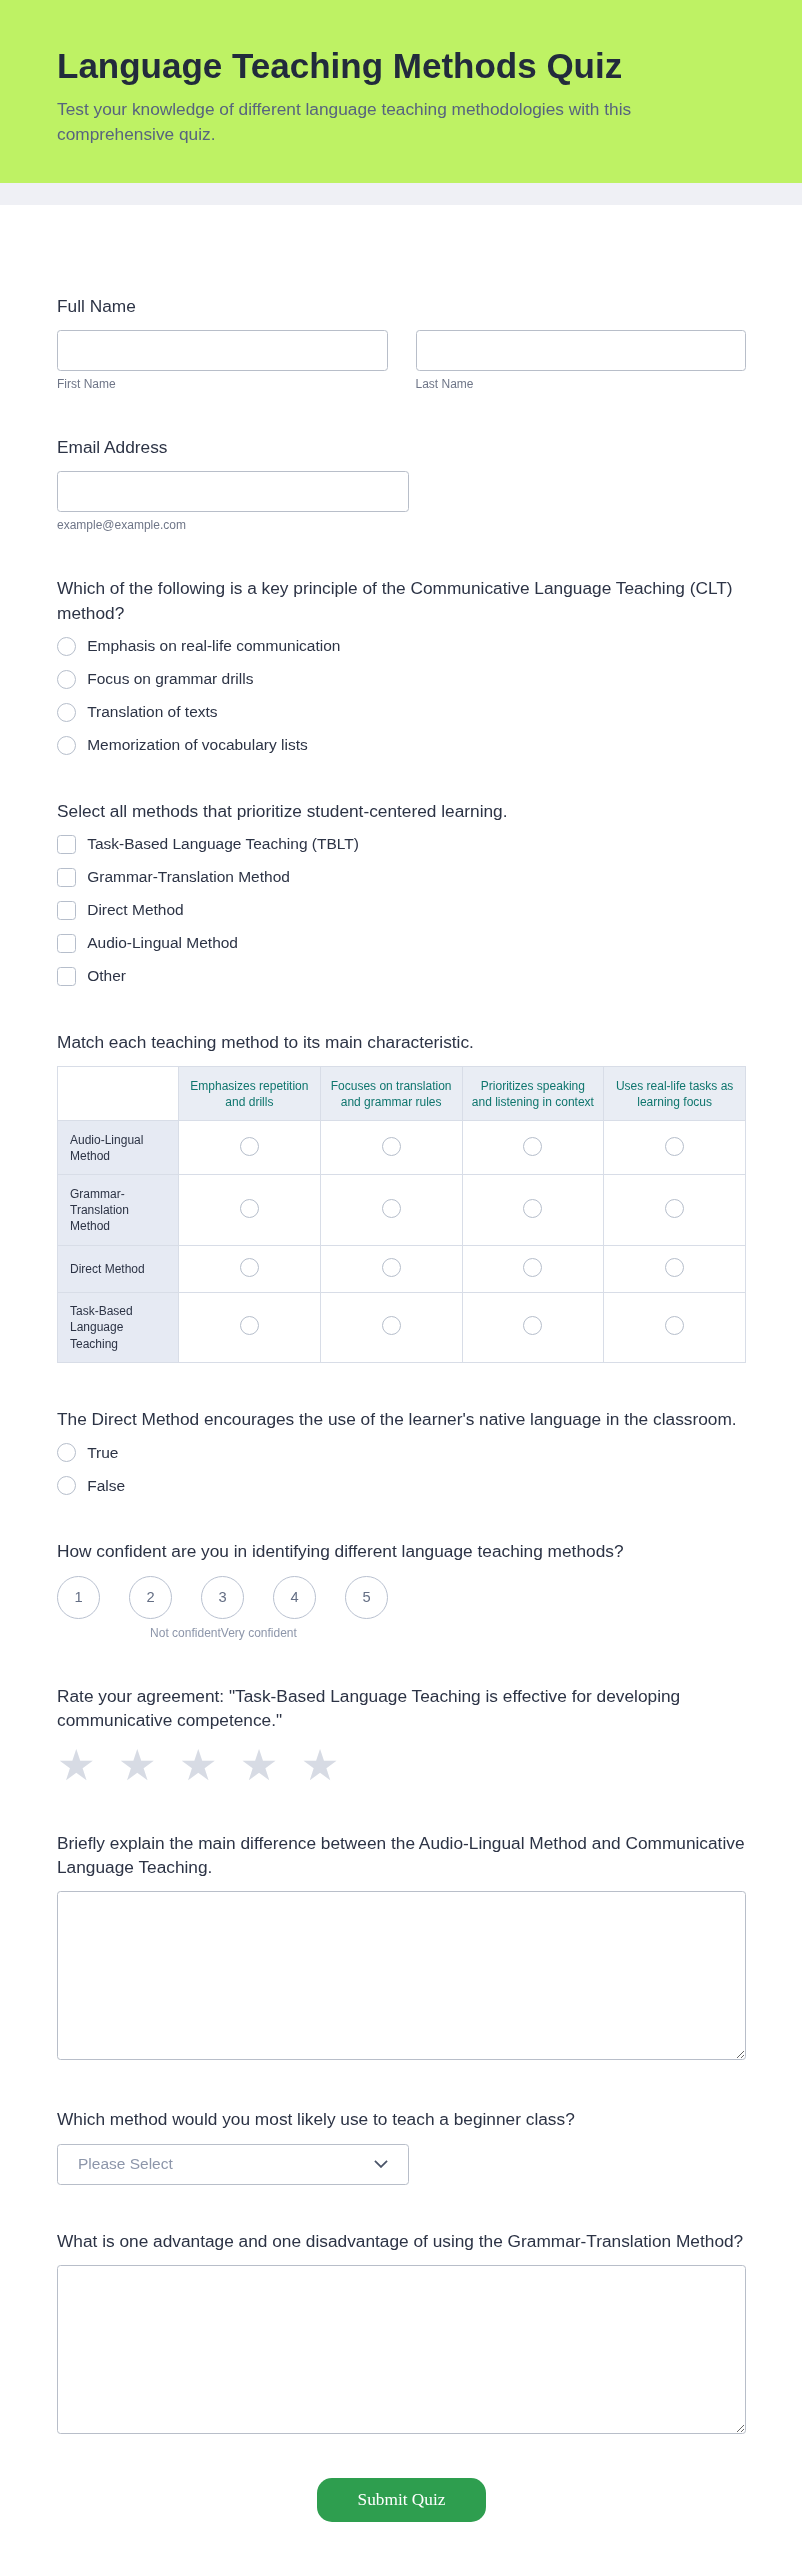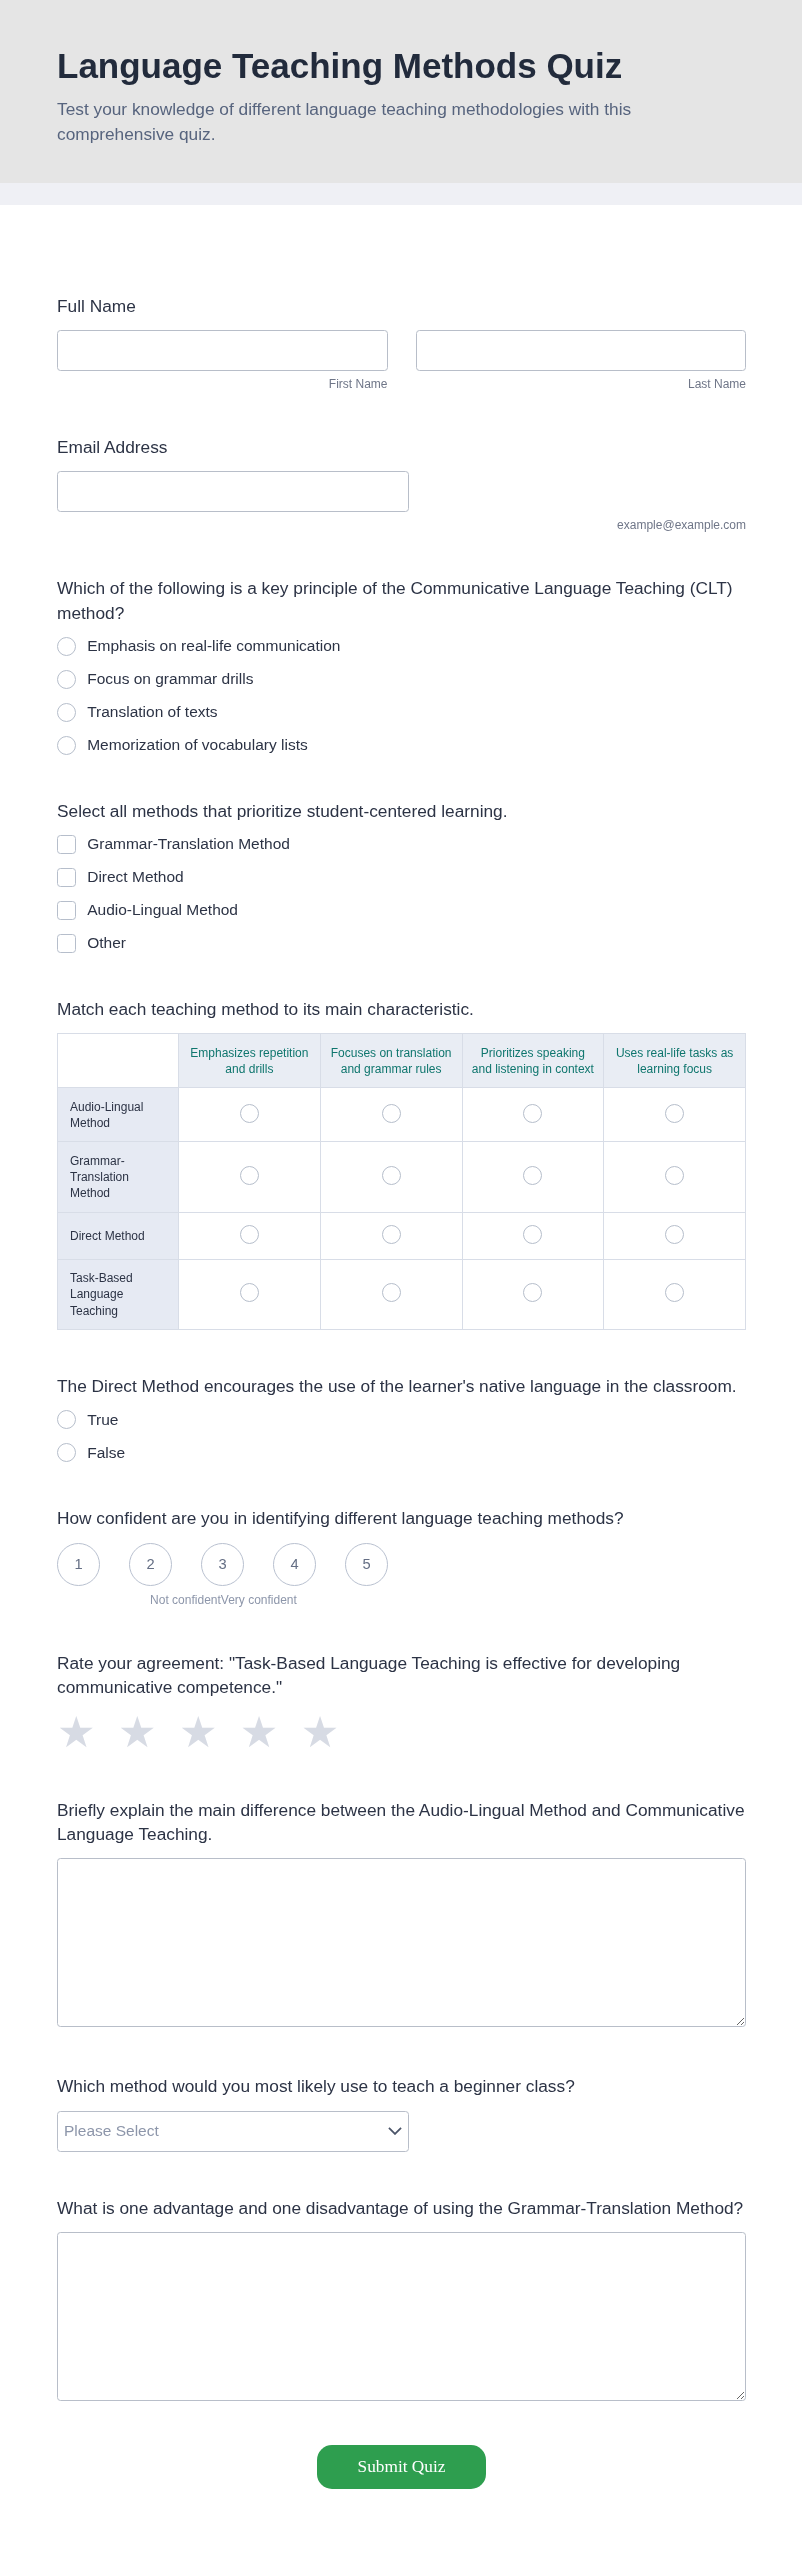--- a/index.html
+++ b/index.html
@@ -6,42 +6,42 @@
   html, body { margin: 0; padding: 0; }
   body {
     width: 803px;
     background: #ffffff;
     font-family: "Liberation Sans", sans-serif;
     color: #2c3345;
   }
   .page { width: 803px; }
 
   
-  .header-section { background: #e5e5e5; padding: 45px 57px 35px 57px; }
+  .header-section { background: #bef264; padding: 45px 57px 35px 57px; }
   .form-title { font-size: 35px; font-weight: 700; color: #222b3c; margin: 0 0 10.4px 0; line-height: 1.2; }
   .form-subtitle { font-size: 17.3px; color: #57647e; line-height: 1.45; max-width: 656px; }
 
   .divider-band { height: 22.4px; background: #eff0f5; }
 
   
   .form-section { background: #fff; padding: 45px 57px 69px 57px; }
 
   .question { margin-bottom: 40px; margin-top: 44px; }
   .q-label { font-size: 17.3px; font-weight: 500; line-height: 1.4; color: #2c3345; margin-bottom: 12px; max-width: 689px; }
 
   .name-row { display: flex; gap: 28px; }
   .field { flex: 1; }
   .text-input {
     width: 100%; height: 41px;
     border: 0.9px solid #b8bec9; border-radius: 3.5px;
     padding: 0 12px; font-size: 15.5px; color: #2c3345;
     font-family: "Liberation Sans", sans-serif; background: #fff;
   }
   .half-width { width: 352px; }
-  .sublabel { font-size: 12px; color: #6f7688; margin-top: 6px; text-align: right; }
+  .sublabel { font-size: 12px; color: #6f7688; margin-top: 6px; }
 
   .opt-row { display: flex; align-items: center; gap: 11.2px; margin-bottom: 14px; font-size: 15.5px; color: #2c3345; cursor: pointer; }
   .radio-ctrl {
     width: 19px; height: 19px; flex: 0 0 19px;
     border: 0.9px solid #b6becb; border-radius: 50%; background: #fff;
   }
   .checkbox-ctrl {
     width: 19px; height: 19px; flex: 0 0 19px;
     border: 0.9px solid #b6becb; border-radius: 3.5px; background: #fff;
   }
@@ -80,21 +80,21 @@
     border: 0.9px solid #b8bec9; border-radius: 3.5px;
     padding: 10.4px 12px; font-size: 15.5px; color: #2c3345;
     font-family: "Liberation Sans", sans-serif; resize: both;
   }
 
   
   .select-box {
     width: 352px; height: 41px;
     border: 0.9px solid #b8bec9; border-radius: 3.5px; background: #fff;
     display: flex; align-items: center; justify-content: space-between;
-    padding: 0 6px; font-size: 15.5px; color: #8d96aa; cursor: pointer;
+    padding: 0 20px; font-size: 15.5px; color: #8d96aa; cursor: pointer;
   }
 
   
   .submit-row { text-align: center; margin-top: 41px; }
   .submit-btn {
     background: #2e9e4f; color: #fff; border: none; border-radius: 15px;
     font-size: 17.3px; font-weight: 500; padding: 12px 41px;
     font-family: Liberation Serif, serif; cursor: pointer;
   }
 </style>
@@ -149,20 +149,24 @@
       <div class="opt-row">
         <span class="radio-ctrl"></span>
         <span>Memorization of vocabulary lists</span>
       </div>
     </div>
 
     <div class="question">
       <div class="q-label">Select all methods that prioritize student-centered learning.</div>
       <div class="opt-row">
         <span class="checkbox-ctrl"></span>
+        <span>Task-Based Language Teaching (TBLT)</span>
+      </div>
+      <div class="opt-row">
+        <span class="checkbox-ctrl"></span>
         <span>Grammar-Translation Method</span>
       </div>
       <div class="opt-row">
         <span class="checkbox-ctrl"></span>
         <span>Direct Method</span>
       </div>
       <div class="opt-row">
         <span class="checkbox-ctrl"></span>
         <span>Audio-Lingual Method</span>
       </div>

